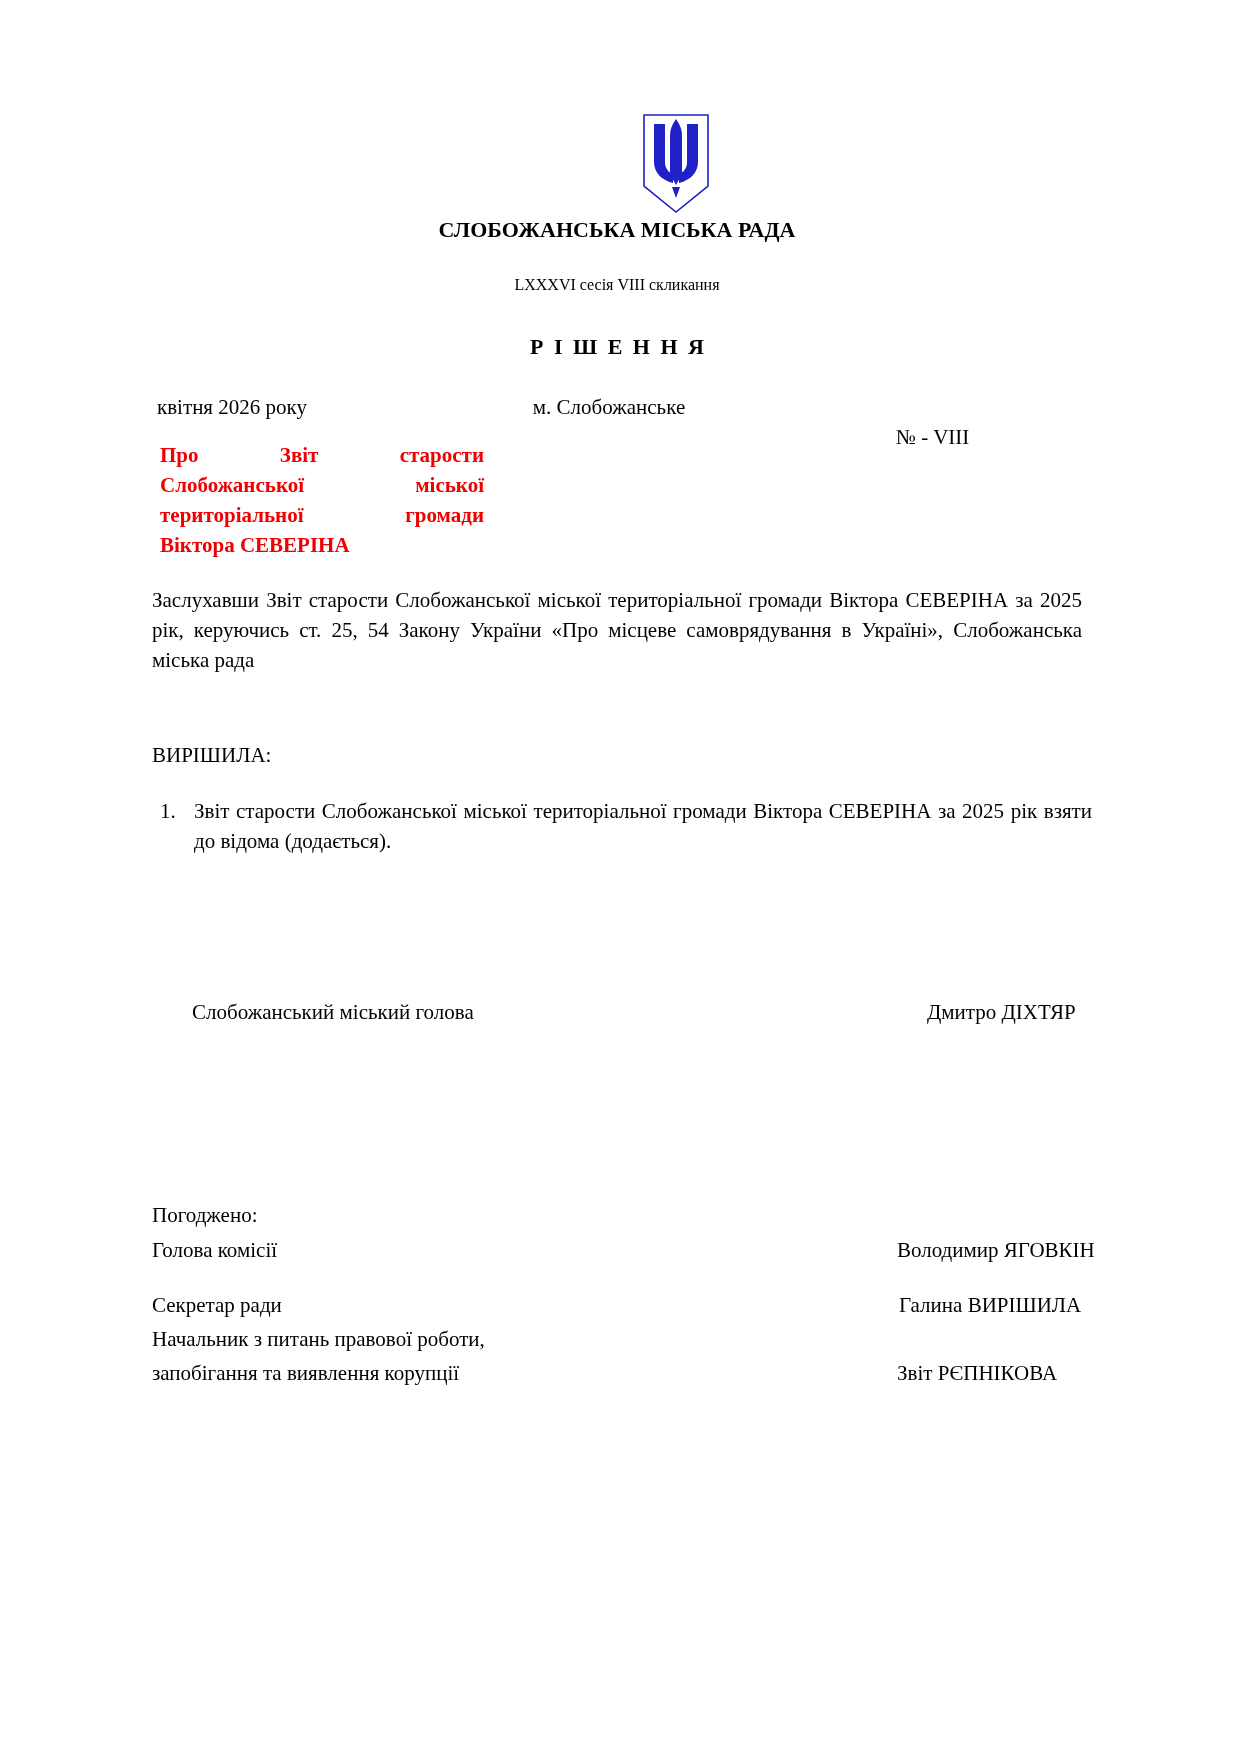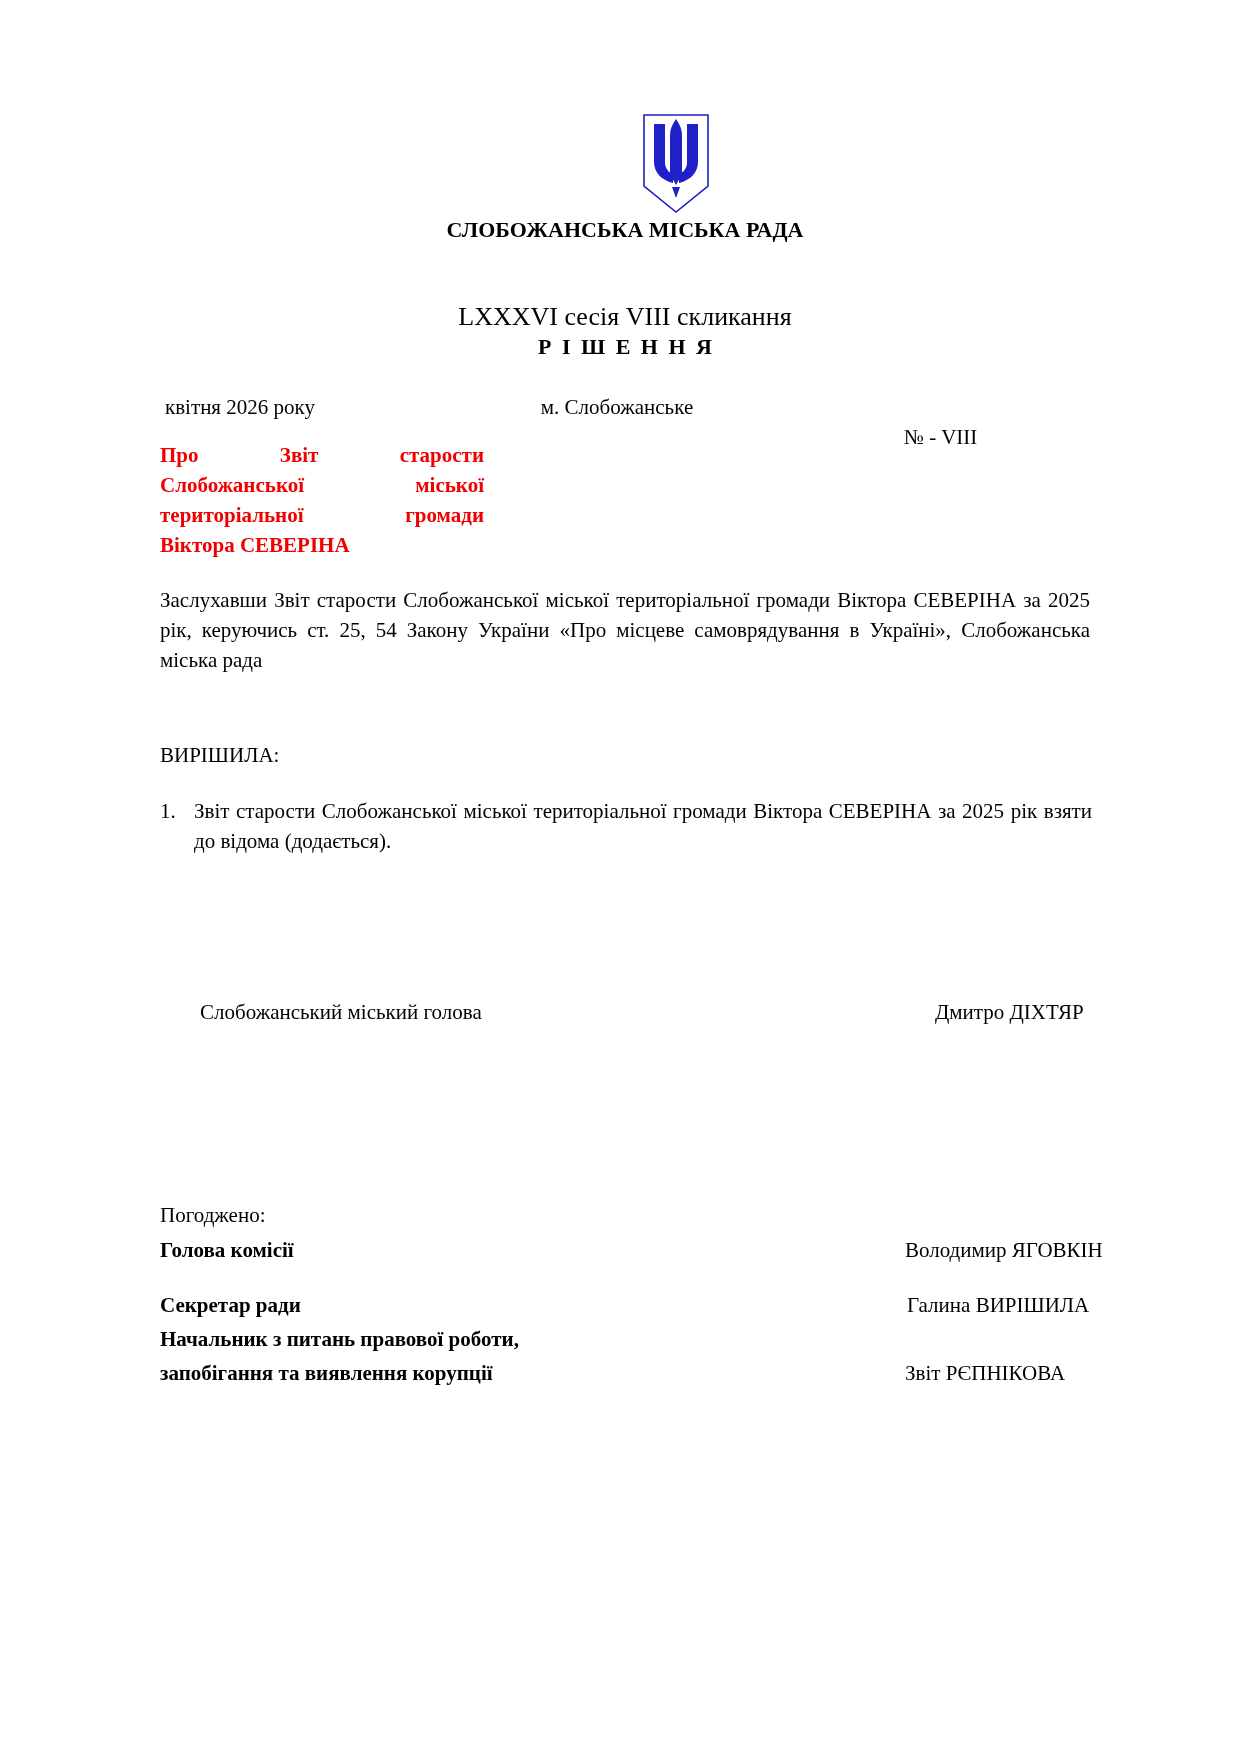--- a/index.html
+++ b/index.html
@@ -12,29 +12,29 @@
     position:relative;
     width:1240px;
     height:1754px;
     background:#ffffff;
     font-family:"Liberation Serif","DejaVu Serif",serif;
     color:var(--ink);
     font-size:21px;
     overflow:hidden;
   }
   .abs{position:absolute;}
-  .content-col{left:160px;width:930px;}
+  .content-col{left:152px;width:930px;}
   .center{text-align:center;}
   .bold{font-weight:bold;}
 
   .emblem{left:640px;top:112px;width:72px;height:104px;}
 
   .org1{top:216px;font-size:22px;line-height:27px;}
   .org2{top:243px;font-size:22px;line-height:27px;}
-  .session{top:272px;font-size:26px;line-height:26px;margin-top:32px;}
+  .session{top:272px;font-size:16px;line-height:26px;}
 
   .doc-title{top:333px;font-size:22px;line-height:28px;word-spacing:5px;text-align:center;}
 
   .meta-row{top:392px;height:30px;line-height:30px;}
   .meta-date{position:absolute;left:5px;white-space:nowrap;}
   .meta-place{display:block;text-align:center;margin-right:16px;white-space:nowrap;}
   .meta-number{position:absolute;left:744px;white-space:nowrap;}
 
   .subject{top:440px;width:324px;color:var(--subject-red);font-weight:bold;line-height:30px;}
   .subject .tjust{text-align:justify;text-align-last:justify;}
@@ -50,21 +50,21 @@
   .sig-row{top:997px;height:30px;line-height:30px;}
   .sig-role{position:absolute;left:40px;white-space:nowrap;}
   .sig-name{position:absolute;left:775px;white-space:nowrap;}
 
   .appr-label{top:1200px;line-height:30px;}
   .appr-row{height:30px;line-height:30px;}
   .r1{top:1235px;}
   .r2{top:1290px;}
   .r3a{top:1324px;}
   .r3b{top:1358px;}
-  .appr-role{position:absolute;left:0;white-space:nowrap;font-weight:bold;}
+  .appr-role{position:absolute;left:0;white-space:nowrap;}
   .appr-name{position:absolute;left:745px;white-space:nowrap;}
   .appr-name.n2{left:747px;}
 </style>
 </head>
 <body>
 
 <div class="page">
 
   <div class="abs emblem">
     <svg width="72" height="104" viewBox="0 0 72 104" xmlns="http://www.w3.org/2000/svg">

